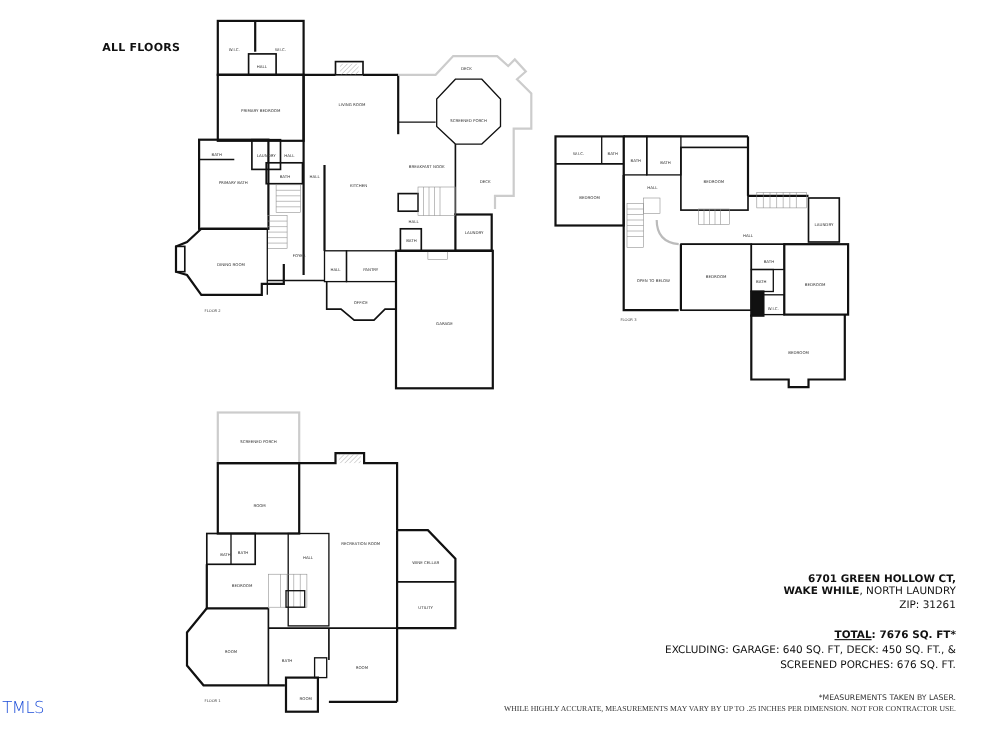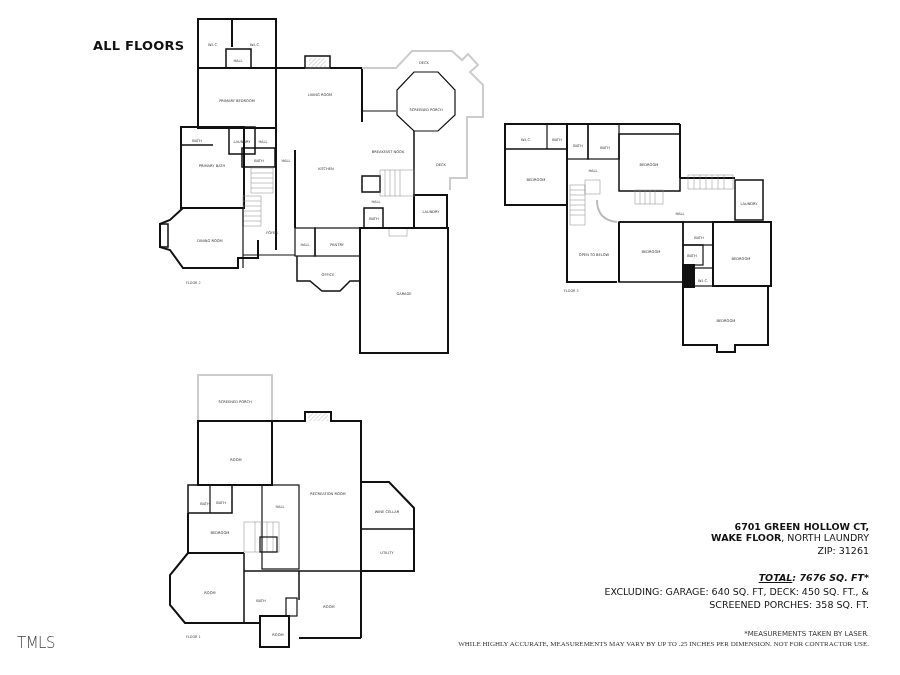--- a/index.html
+++ b/index.html
@@ -1,33 +1,33 @@
 <!DOCTYPE html>
 <html><head>
 <meta charset="utf-8">
 <style>
   html, body { margin:0; padding:0; background:#ffffff; }
   body { width:900px; height:675px; position:relative; overflow:hidden; font-family:"DejaVu Sans", sans-serif; color:#111; }
-  .title { position:absolute; left:93px; top:38px; font-size:13px; font-weight:bold; letter-spacing:0.2px; }
+  .title { position:absolute; left:93px; top:38px; font-size:10px; font-weight:bold; letter-spacing:0.2px; }
   svg.plan { position:absolute; left:0; top:0; }
   .lbl { font-family:"DejaVu Sans", sans-serif; font-size:3.6px; fill:#333; text-anchor:middle; }
   .flbl { font-family:"DejaVu Sans", sans-serif; font-size:3.4px; fill:#444; }
   .info { position:absolute; right:31px; text-align:right; font-size:9.5px; line-height:13px; color:#111; }
   .addr1 { top:520px; font-weight:bold; }
   .addr2 { top:531px; }
   .addr2 b { font-weight:bold; }
   .zip { top:544px; }
-  .total { top:571px; font-weight:bold;font-style:italic; }
+  .total { top:571px; font-weight:bold; }
   .total u { text-decoration:underline; }
   .excl { top:585px; }
   .scr { top:598px; }
   .note { position:absolute; right:31px; text-align:right; font-size:7px; color:#333; line-height:10px; }
   .note1 { top:629px;margin-left:28px; }
   .note2 { top:639px;font-family:Liberation Serif, serif; }
-  .mls { position:absolute; left:17px; top:634px; font-size:15px; color:#404040; letter-spacing:-0.5px; font-weight:300; }
+  .mls { position:absolute; left:2px; top:634px; font-size:15px; color:#1d4ed8; letter-spacing:-0.5px; font-weight:300; }
 </style>
 </head>
 <body>
 
 <div class="title">ALL FLOORS</div>
 
 <svg class="plan" width="900" height="675" viewBox="0 0 900 675">
   <defs>
     <pattern id="hatch" width="3" height="3" patternUnits="userSpaceOnUse" patternTransform="rotate(45)">
       <line x1="0" y1="0" x2="0" y2="3" stroke="#888" stroke-width="0.6"></line>
@@ -238,20 +238,20 @@
     <text class="lbl" x="387" y="554">UTILITY</text>
     <text class="lbl" x="210" y="594">ROOM</text>
     <text class="lbl" x="261" y="602">BATH</text>
     <text class="lbl" x="329" y="608">ROOM</text>
     <text class="lbl" x="278" y="636">ROOM</text>
     <text class="flbl" x="186" y="638">FLOOR 1</text>
   </g>
 </svg>
 
 <div class="info addr1">6701 GREEN HOLLOW CT,</div>
-<div class="info addr2"><b>WAKE FLOOR</b><span>, NORTH LAUNDRY</span></div>
+<div class="info addr2"><b>WAKE WHILE</b><span>, NORTH LAUNDRY</span></div>
 <div class="info zip">ZIP: 31261</div>
 <div class="info total"><u>TOTAL</u><span>: 7676 SQ. FT*</span></div>
 <div class="info excl">EXCLUDING: GARAGE: 640 SQ. FT, DECK: 450 SQ. FT., &amp;</div>
-<div class="info scr">SCREENED PORCHES: 358 SQ. FT.</div>
+<div class="info scr">SCREENED PORCHES: 676 SQ. FT.</div>
 <div class="note note1">*MEASUREMENTS TAKEN BY LASER.</div>
 <div class="note note2">WHILE HIGHLY ACCURATE, MEASUREMENTS MAY VARY BY UP TO .25 INCHES PER DIMENSION. NOT FOR CONTRACTOR USE.</div>
 <div class="mls">TMLS</div>
 
 </body></html>

